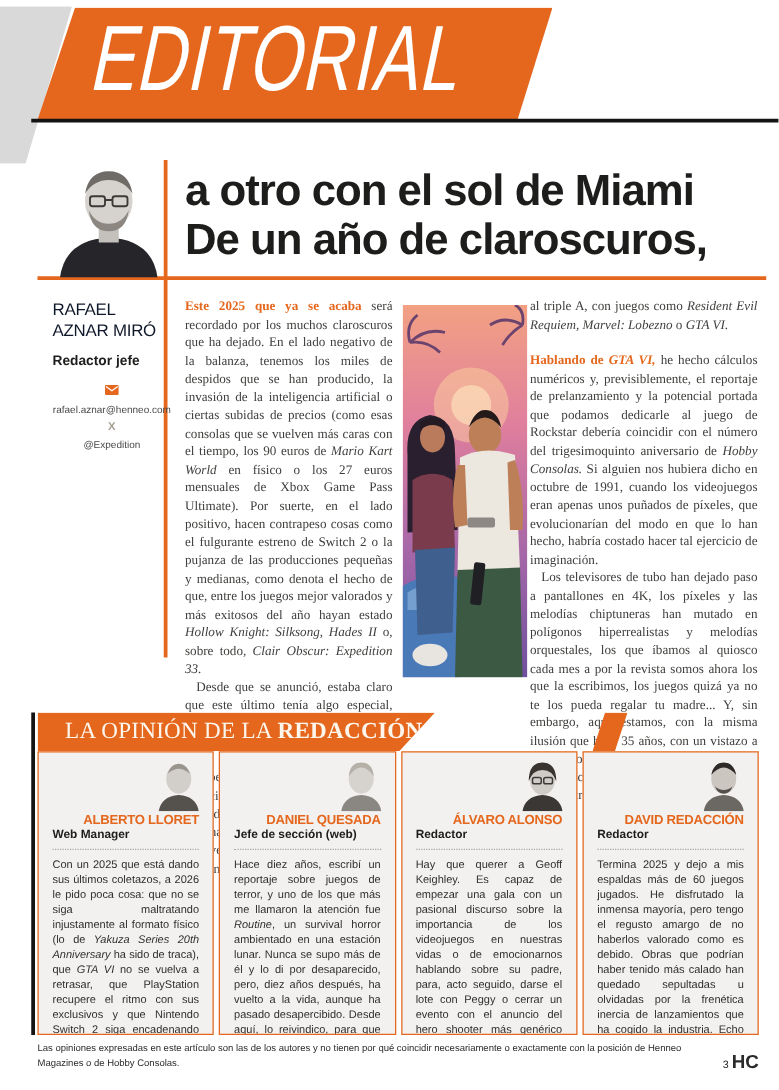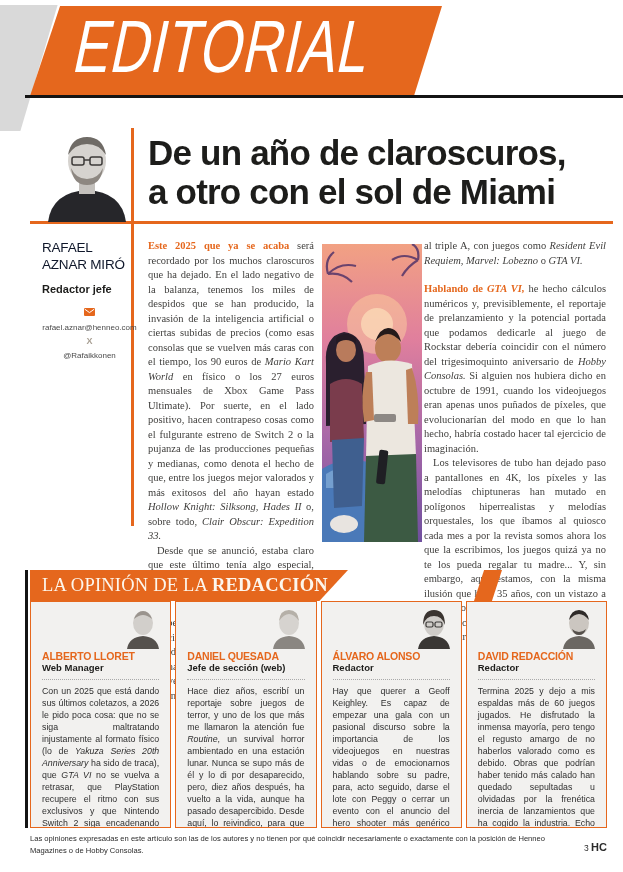--- a/index.html
+++ b/index.html
@@ -41,55 +41,55 @@
   .p-gap{margin-top:14px !important;}
   .lead{color:#e5671d;font-weight:700;}
   .ital{font-style:italic;}
   .p-end::after{content:"";display:inline-block;width:5px;height:5px;background:#b8b8b8;margin-left:4px;}
 
   .feature-img{position:absolute;left:322px;top:244px;width:100px;height:298px;overflow:hidden;}
 
   
   .op-blackbar{position:absolute;left:25px;top:570px;width:3px;height:258px;background:#141414;}
   .op-banner{position:absolute;left:30px;top:570px;width:318px;height:31px;background:#e5671d;
-             clip-path:polygon(0 0,100% 0,91% 100%,0 100%);}
+             clip-path:polygon(0 0,100% 0,91% 100%,0 100%);text-align:center;}
   .op-banner-text{font-family:"Liberation Serif","DejaVu Serif",serif;color:#fdf6ec;font-size:18.5px;
              line-height:31px;padding-left:12px;letter-spacing:0.2px;white-space:nowrap;}
   .op-slash{position:absolute;left:474px;top:570px;width:28px;height:31px;background:#e5671d;
              clip-path:polygon(36% 0,100% 0,64% 100%,0 100%);}
 
   .cards{position:absolute;left:30px;top:601px;width:577px;height:227px;display:flex;gap:4px;}
   .card{flex:1 1 0;background:#f2f1ef;border:1.5px solid #e5671d;position:relative;
         padding:5px 11px;box-sizing:border-box;overflow:hidden;}
   .card-photo{position:absolute;right:7px;top:5px;width:40px;height:42px;}
-  .card-name{margin-top:43px;color:#e5671d;font-weight:700;font-size:10.5px;line-height:12px;letter-spacing:-0.2px;}
+  .card-name{margin-top:43px;color:#e5671d;font-weight:700;font-size:10.5px;line-height:12px;letter-spacing:-0.2px;text-align:right;}
   .card-role{font-weight:700;font-size:9.5px;line-height:12px;color:#1d1d1b;}
   .dotted{border-top:1px dotted #a9a9a9;margin:5px 0;}
   .card-text{font-size:8.8px;line-height:12px;color:#2f2f2f;text-align:justify;}
 
   
   .footer{position:absolute;left:30px;top:833px;width:550px;font-size:7.6px;line-height:12px;color:#2b2b2b;}
   .privacy-url{font-weight:700;font-style:italic;color:#1d1d1b;text-decoration:none;}
   .pageno{position:absolute;right:16px;top:841px;font-size:8.5px;color:#2b2b2b;}
-  .pageno b{font-size:11px;}
+  .pageno b{font-size:15px;}
 </style>
 </head>
 <body>
 
 <div id="page">
 
   <div class="gray-flag"></div>
   <div class="masthead"></div>
   <div class="masthead-title">EDITORIAL</div>
   <div class="black-rule"></div>
 
   <div class="v-accent"></div>
   <div class="headline">
+    <div>a otro con el sol de Miami</div>
     <div>De un año de claroscuros,</div>
-    <div>a otro con el sol de Miami</div>
   </div>
   <div class="h-accent"></div>
 
   <div class="author-photo">
     <svg width="94" height="92" viewBox="0 0 94 92">
       <path d="M8 92 Q12 62 47 60 Q82 62 86 92 Z" fill="#26262a"></path>
       <rect x="39" y="46" width="16" height="18" fill="#c4c1bd"></rect>
       <ellipse cx="47" cy="31" rx="19" ry="22" fill="#d6d3cf"></ellipse>
       <path d="M28 25 Q31 7 47 7 Q63 7 66 25 Q59 14 47 14 Q35 14 28 25 Z" fill="#6f6b66"></path>
       <path d="M31 38 Q33 55 47 55 Q61 55 63 38 Q58 49 47 49 Q36 49 31 38 Z" fill="#8d8781"></path>
@@ -112,21 +112,21 @@
         <span class="env-wrap">
           <svg width="11" height="8" viewBox="0 0 11 8">
               <rect width="11" height="8" rx="1" fill="#e5671d"></rect>
               <path d="M0.8 1.2 L5.5 4.6 L10.2 1.2" stroke="#ffffff" stroke-width="1" fill="none"></path>
             </svg>
         </span>
         <span>rafael.aznar@henneo.com</span>
       </div>
       <div class="contact-row">
         <span class="x-glyph">X</span>
-        <span>@Rafaikkonen</span>
+        <span>@Expedition</span>
       </div>
     </div>
   </div>
 
   <div class="bodycol col-a">
     <p><span class="lead">Este 2025 que ya se acaba</span><span> será recordado por los muchos claroscuros que ha dejado. En el lado negativo de la balanza, tenemos los miles de despidos que se han producido, la invasión de la inteligencia artificial o ciertas subidas de precios (como esas consolas que se vuelven más caras con el tiempo, los 90 euros de </span><span class="ital">Mario Kart World</span><span> en físico o los 27 euros mensuales de Xbox Game Pass Ultimate). Por suerte, en el lado positivo, hacen contrapeso cosas como el fulgurante estreno de Switch 2 o la pujanza de las producciones pequeñas y medianas, como denota el hecho de que, entre los juegos mejor valorados y más exitosos del año hayan estado </span><span class="ital">Hollow Knight: Silksong, Hades II</span><span> o, sobre todo, </span><span class="ital">Clair Obscur: Expedition 33.</span></p>
     <p class="p-indent"><span>Desde que se anunció, estaba claro que este último tenía algo especial, pero nunca imaginé que causaría tal furor. Ahora, tengo curiosidad por ver hasta qué punto cunde su ejemplo. ¿Empezarán las grandes editoras tradicionales a hacer juegos más comedidos y con margen para la originalidad y la sorpresa? Quizá eso se vea a medio plazo, porque, aparentemente, 2026 será una oda</span></p>
   </div>
   <div class="bodycol col-b">
     <p><span>al triple A, con juegos como </span><span class="ital">Resident Evil Requiem, Marvel: Lobezno</span><span> o </span><span class="ital">GTA VI.</span></p>

